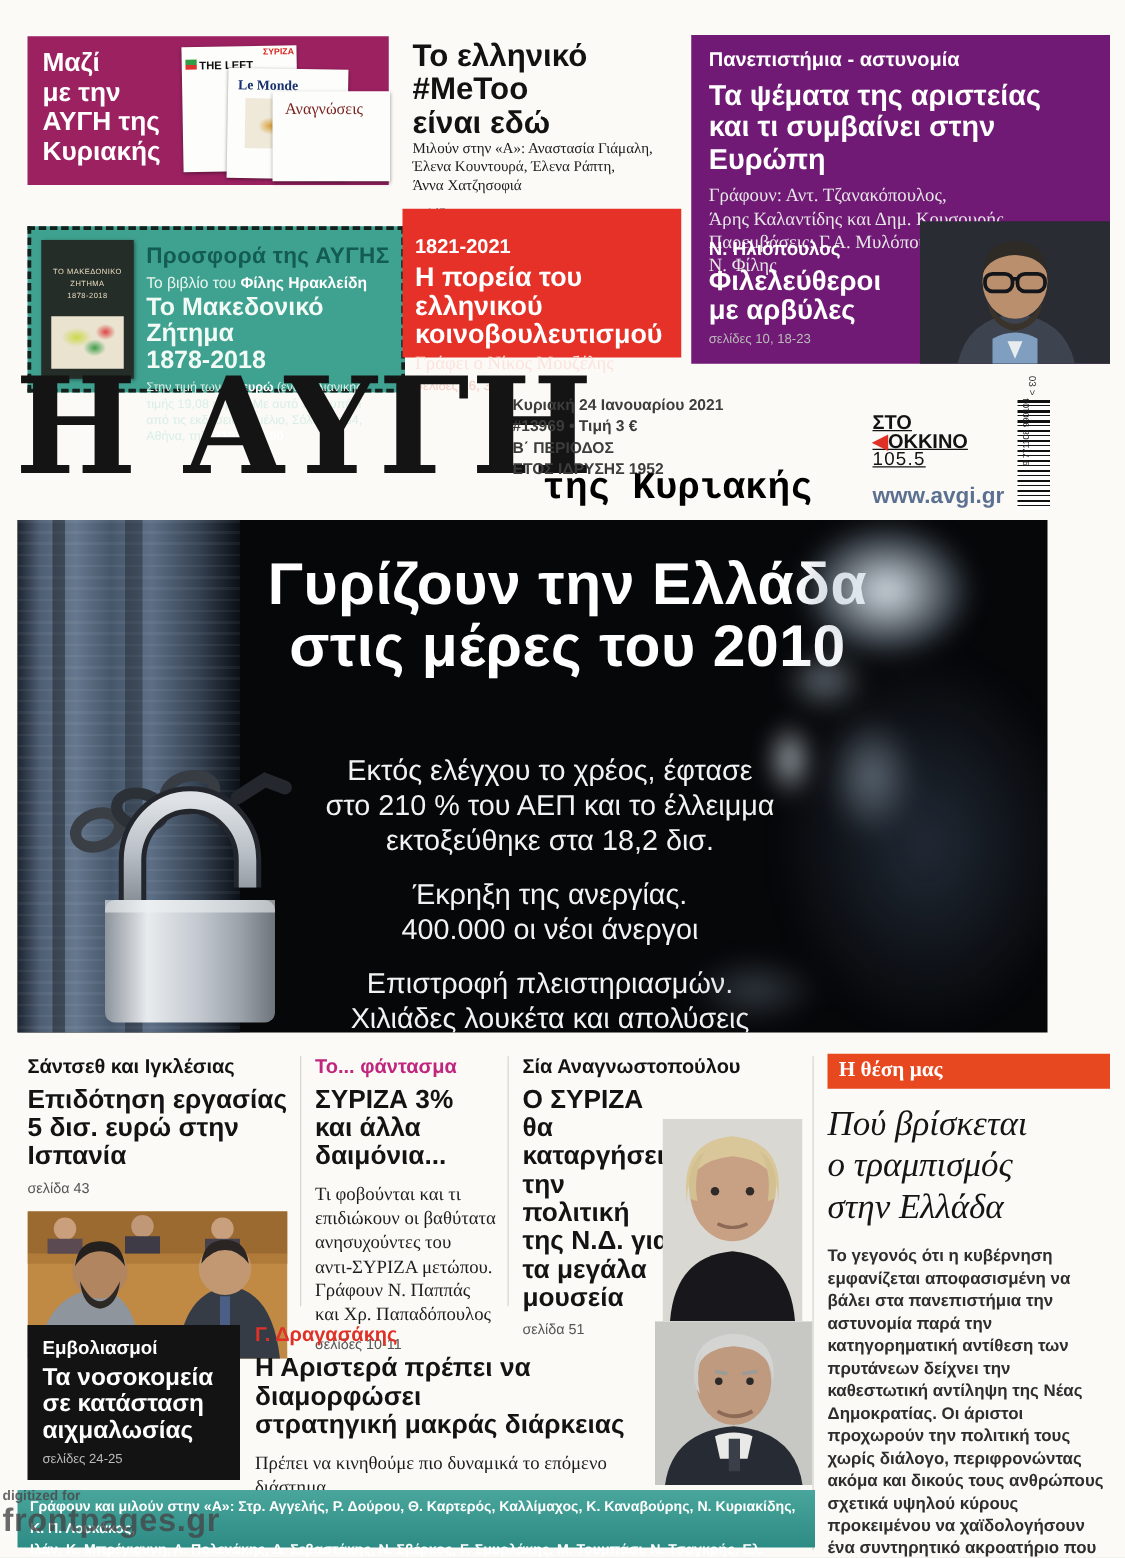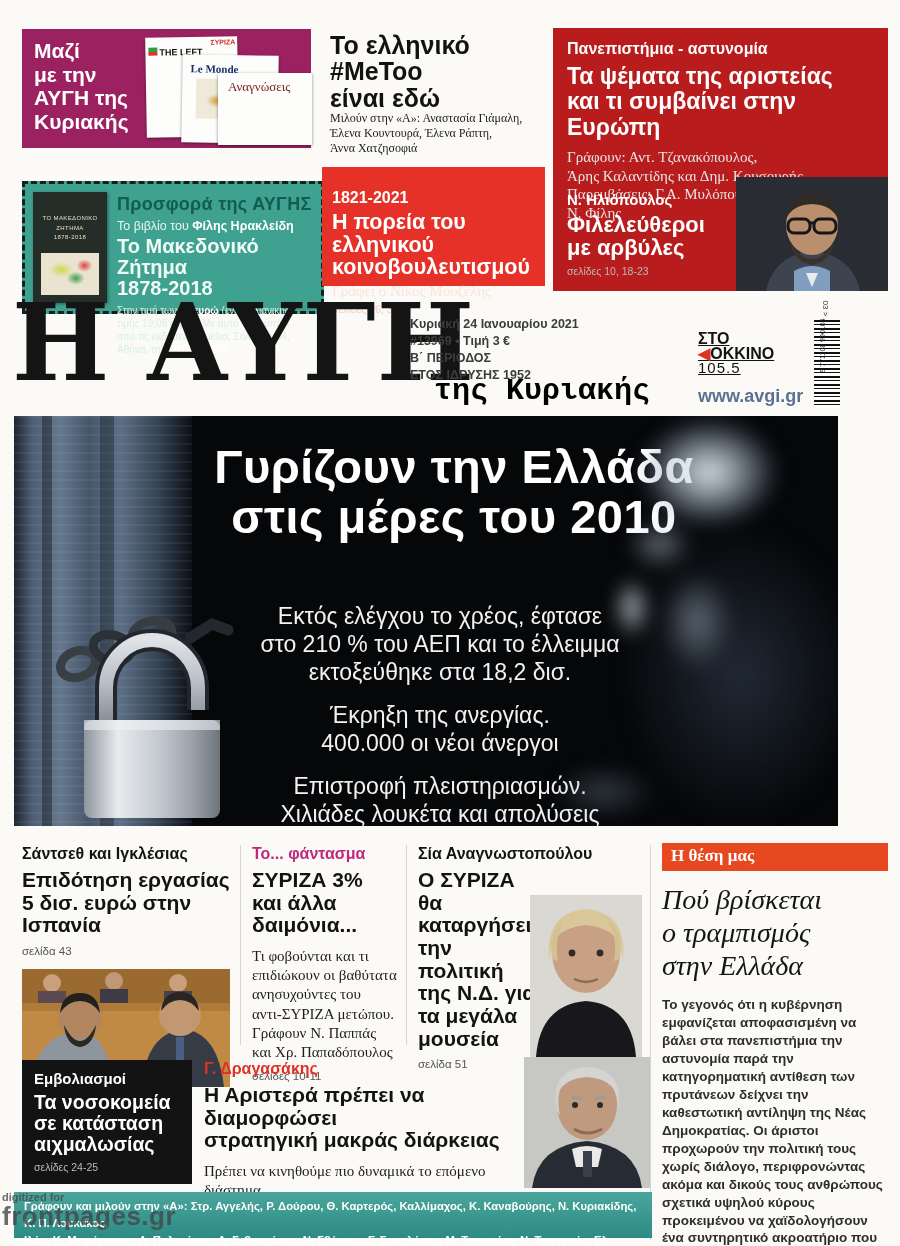--- a/index.html
+++ b/index.html
@@ -54,21 +54,21 @@
   .metoo-headline { font-size:25px; font-weight:bold; color:#121212; line-height:1.05; }
   .serif-credits { font-family:Liberation Serif, serif; font-size:12px; color:#1c1c1c; line-height:1.25; }
   .pages { font-size:11.5px; color:#555; margin-top:10px; }
 
   .parliament-box { left:322px; top:167px; width:223px; height:119px; background:#e53127; padding:22px 10px; }
   .parl-kicker { color:#fff; font-weight:bold; font-size:16px; }
   .parl-headline { color:#fff; font-weight:bold; font-size:21.5px; line-height:1.05; margin-top:4px; }
   .parl-credits { font-family:"Liberation Serif", serif; color:#fbe3dc; font-size:15px; margin-top:4px; }
   .parl-pages { color:#f6ccc3; font-size:10.5px; margin-top:3px; }
 
-  .uni-box { left:553px; top:28px; width:335px; height:263px; background:#b91c1c; padding:12px 14px; }
+  .uni-box { left:553px; top:28px; width:335px; height:263px; background:#701a75; padding:12px 14px; }
   .uni-kicker { color:#fff; font-weight:bold; font-size:16px; }
   .uni-headline { color:#fff; font-weight:bold; font-size:23px; line-height:1.1; margin-top:6px; }
   .uni-credits { font-family:"Liberation Serif", serif; color:#e6e6e6; font-size:15px; line-height:1.25; margin-top:8px; }
   .uni2 { position:absolute; left:14px; bottom:14px; }
   .uni2-kicker { color:#fff; font-weight:bold; font-size:15px; }
   .uni2-headline { color:#fff; font-weight:bold; font-size:22px; line-height:1.05; margin-top:5px; }
   .uni2-pages { color:#b9b9b9; font-size:10.5px; margin-top:6px; }
   .photo-iliopoulos { position:absolute; right:0; bottom:0; width:152px; height:114px; }
 
   

